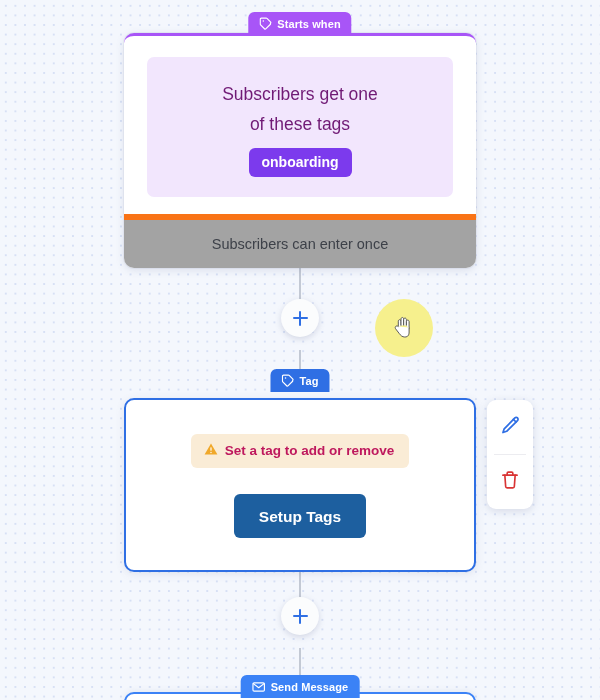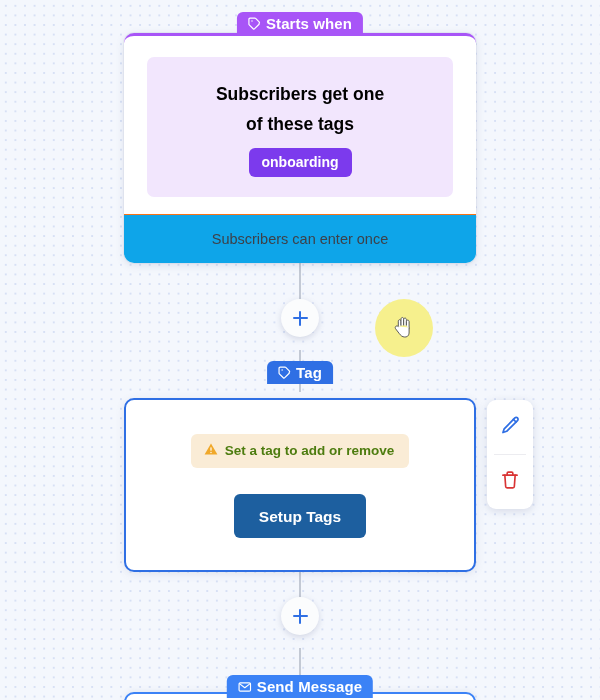--- a/index.html
+++ b/index.html
@@ -43,31 +43,31 @@
   
   .chip {
     position: absolute;
     z-index: 6;
     display: inline-flex;
     align-items: center;
     gap: 5px;
     height: 23px;
     padding: 0 11px;
     border-radius: 6px 6px 0 0;
-    font-size: 15px;
+    font-size: 11px;
     font-weight: bold;
     color: #ffffff;
     letter-spacing: .1px;
     white-space: nowrap;
     left: 50%;
     transform: translateX(-50%);
   }
   .chip svg { display: block; }
   #chip-trigger { top: 12px; background: #a855f7; }
-  #chip-tag     { top: 361px; background: #2f6fe4; align-items: center; }
+  #chip-tag     { top: 369px; background: #2f6fe4; align-items: center; }
   #chip-message { top: 675px; background: #3b82f6; }
 
   
   .node {
     position: absolute;
     left: 50%;
     transform: translateX(-50%);
     width: 352px;
     box-sizing: border-box;
     background: #ffffff;
@@ -86,38 +86,38 @@
     padding: 21px 23px 17px 23px;
   }
   .trigger-inner {
     background: #f2e6fd;
     border-radius: 7px;
     padding: 22px 14px 20px 14px;
     text-align: center;
   }
   .trigger-title {
     font-size: 17.5px;
-    font-weight: bold;
-    color: #000000;
+    font-weight: normal;
+    color: #701a75;
     line-height: 1.72;
     margin: 0 0 9px 0;
   }
   .tag-pill {
     display: inline-block;
     background: #7c3aed;
     color: #ffffff;
     font-size: 14px;
     font-weight: bold;
     border-radius: 6px;
     padding: 7px 13px 8px 13px;
     line-height: 1;
   }
   .node-footer {
-    background: #0ea5e9;
-    border-top: 1px solid #f97316;
+    background: #a3a3a3;
+    border-top: 6px solid #f97316;
     text-align: center;
     font-size: 14.5px;
     color: #3d4149;
     padding: 16px 10px 16px 10px;
   }
 
   
   #node-tag {
     top: 398px;
     border: 2px solid #2f6fe4;
@@ -127,21 +127,21 @@
   }
   .warn-badge {
     display: inline-flex;
     align-items: center;
     gap: 7px;
     background: #faecd6;
     border-radius: 6px;
     padding: 8px 15px 9px 13px;
     font-size: 13.5px;
     font-weight: bold;
-    color: #4d7c0f;
+    color: #be185d;
     line-height: 1;
   }
   .setup-btn {
     display: block;
     margin: 26px auto 0 auto;
     background: #1d5f9f;
     color: #ffffff;
     border: none;
     border-radius: 6px;
     font-family: inherit;

